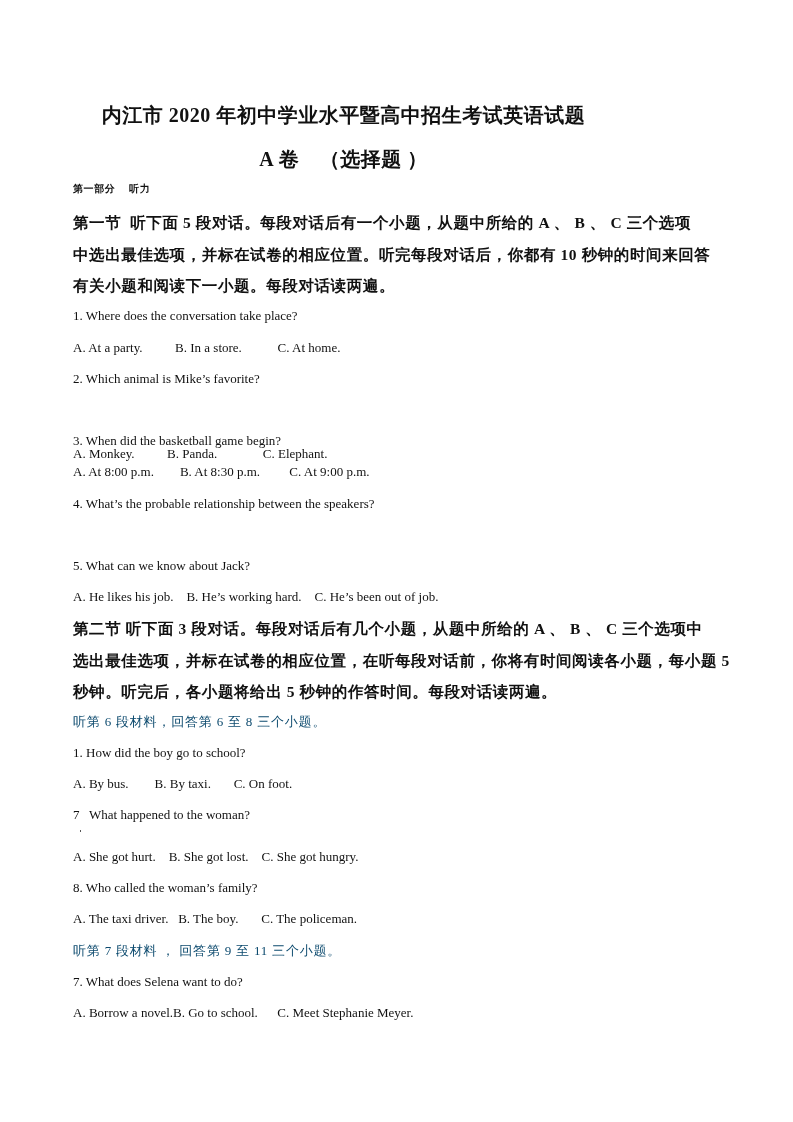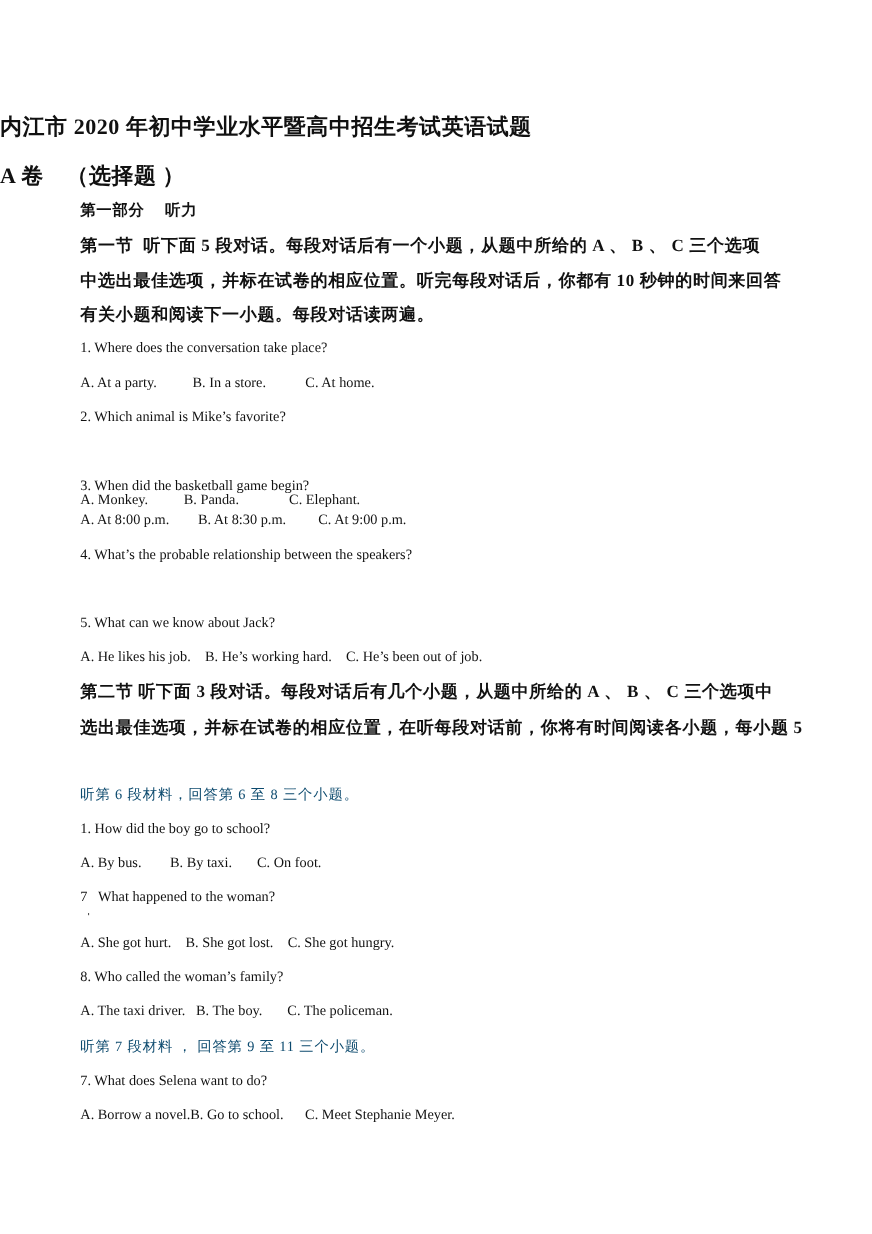--- a/index.html
+++ b/index.html
@@ -1,53 +1,54 @@
 <!DOCTYPE html>
 <html><head>
 <meta charset="utf-8">
 <style>
   html, body { margin: 0; padding: 0; background: #ffffff; }
   body { width: 793px; height: 1122px; position: relative; overflow: hidden;
          font-family: "Liberation Serif", "DejaVu Serif", serif; color: #111; }
   .page { position: absolute; left: 0; top: 0; width: 793px; height: 1122px; }
-  .title { position: absolute; left: 0; width: 655px; 
+  .title { position: absolute; left: 16px; width: 655px; text-align: center;
            font-weight: bold; font-size: 20px; letter-spacing: 0.5px; }
   .t1 { top: 102px; }
   .t2 { top: 146px; }
   .line { position: absolute; left: 73px; white-space: pre; }
   .bold { font-weight: bold; font-size: 15.5px; letter-spacing: 0.6px; }
   .q { font-size: 13px; }
   .note { font-size: 13px; color: #0c4a6e; letter-spacing: 0.8px; }
   .dot { position: absolute; left: 80px; top: 830px; width: 1px; height: 2px; background: #555; }
 </style>
 </head>
 <body>
 
 <div class="page">
   <div class="title t1">内江市 2020 年初中学业水平暨高中招生考试英语试题</div>
   <div class="title t2">A 卷　（选择题 ）</div>
 
-  <div class="line bold" style="top:182px; font-size:14px;">第一部分　 听力</div>
+  <div class="line bold" style="top:182px; font-size:10px;">第一部分　 听力</div>
 
   <div class="line bold" style="top:213px;">第一节  听下面 5 段对话。每段对话后有一个小题，从题中所给的 A 、 B 、 C 三个选项</div>
   <div class="line bold" style="top:245px;">中选出最佳选项，并标在试卷的相应位置。听完每段对话后，你都有 10 秒钟的时间来回答</div>
   <div class="line bold" style="top:276px;">有关小题和阅读下一小题。每段对话读两遍。</div>
 
   <div class="line q" style="top:308px;">1. Where does the conversation take place?</div>
   <div class="line q" style="top:340px;">A. At a party.          B. In a store.           C. At home.</div>
   <div class="line q" style="top:371px;">2. Which animal is Mike’s favorite?</div>
   <div class="line q" style="top:402px;margin-top:44px;">A. Monkey.          B. Panda.              C. Elephant.</div>
   <div class="line q" style="top:433px;">3. When did the basketball game begin?</div>
   <div class="line q" style="top:464px;">A. At 8:00 p.m.        B. At 8:30 p.m.         C. At 9:00 p.m.</div>
   <div class="line q" style="top:496px;">4. What’s the probable relationship between the speakers?</div>
   <div class="line q" style="top:558px;">5. What can we know about Jack?</div>
   <div class="line q" style="top:589px;">A. He likes his job.    B. He’s working hard.    C. He’s been out of job.</div>
 
   <div class="line bold" style="top:619px;">第二节 听下面 3 段对话。每段对话后有几个小题，从题中所给的 A 、 B 、 C 三个选项中</div>
   <div class="line bold" style="top:651px;">选出最佳选项，并标在试卷的相应位置，在听每段对话前，你将有时间阅读各小题，每小题 5</div>
+  <div class="line bold" style="top:682px;">秒钟。听完后，各小题将给出 5 秒钟的作答时间。每段对话读两遍。</div>
 
   <div class="line note" style="top:713px;">听第 6 段材料，回答第 6 至 8 三个小题。</div>
 
   <div class="line q" style="top:745px;">1. How did the boy go to school?</div>
   <div class="line q" style="top:776px;">A. By bus.        B. By taxi.       C. On foot.</div>
   <div class="line q" style="top:807px;">7   What happened to the woman?</div>
   <div class="dot"></div>
   <div class="line q" style="top:849px;">A. She got hurt.    B. She got lost.    C. She got hungry.</div>
   <div class="line q" style="top:880px;">8. Who called the woman’s family?</div>
   <div class="line q" style="top:911px;">A. The taxi driver.   B. The boy.       C. The policeman.</div>

